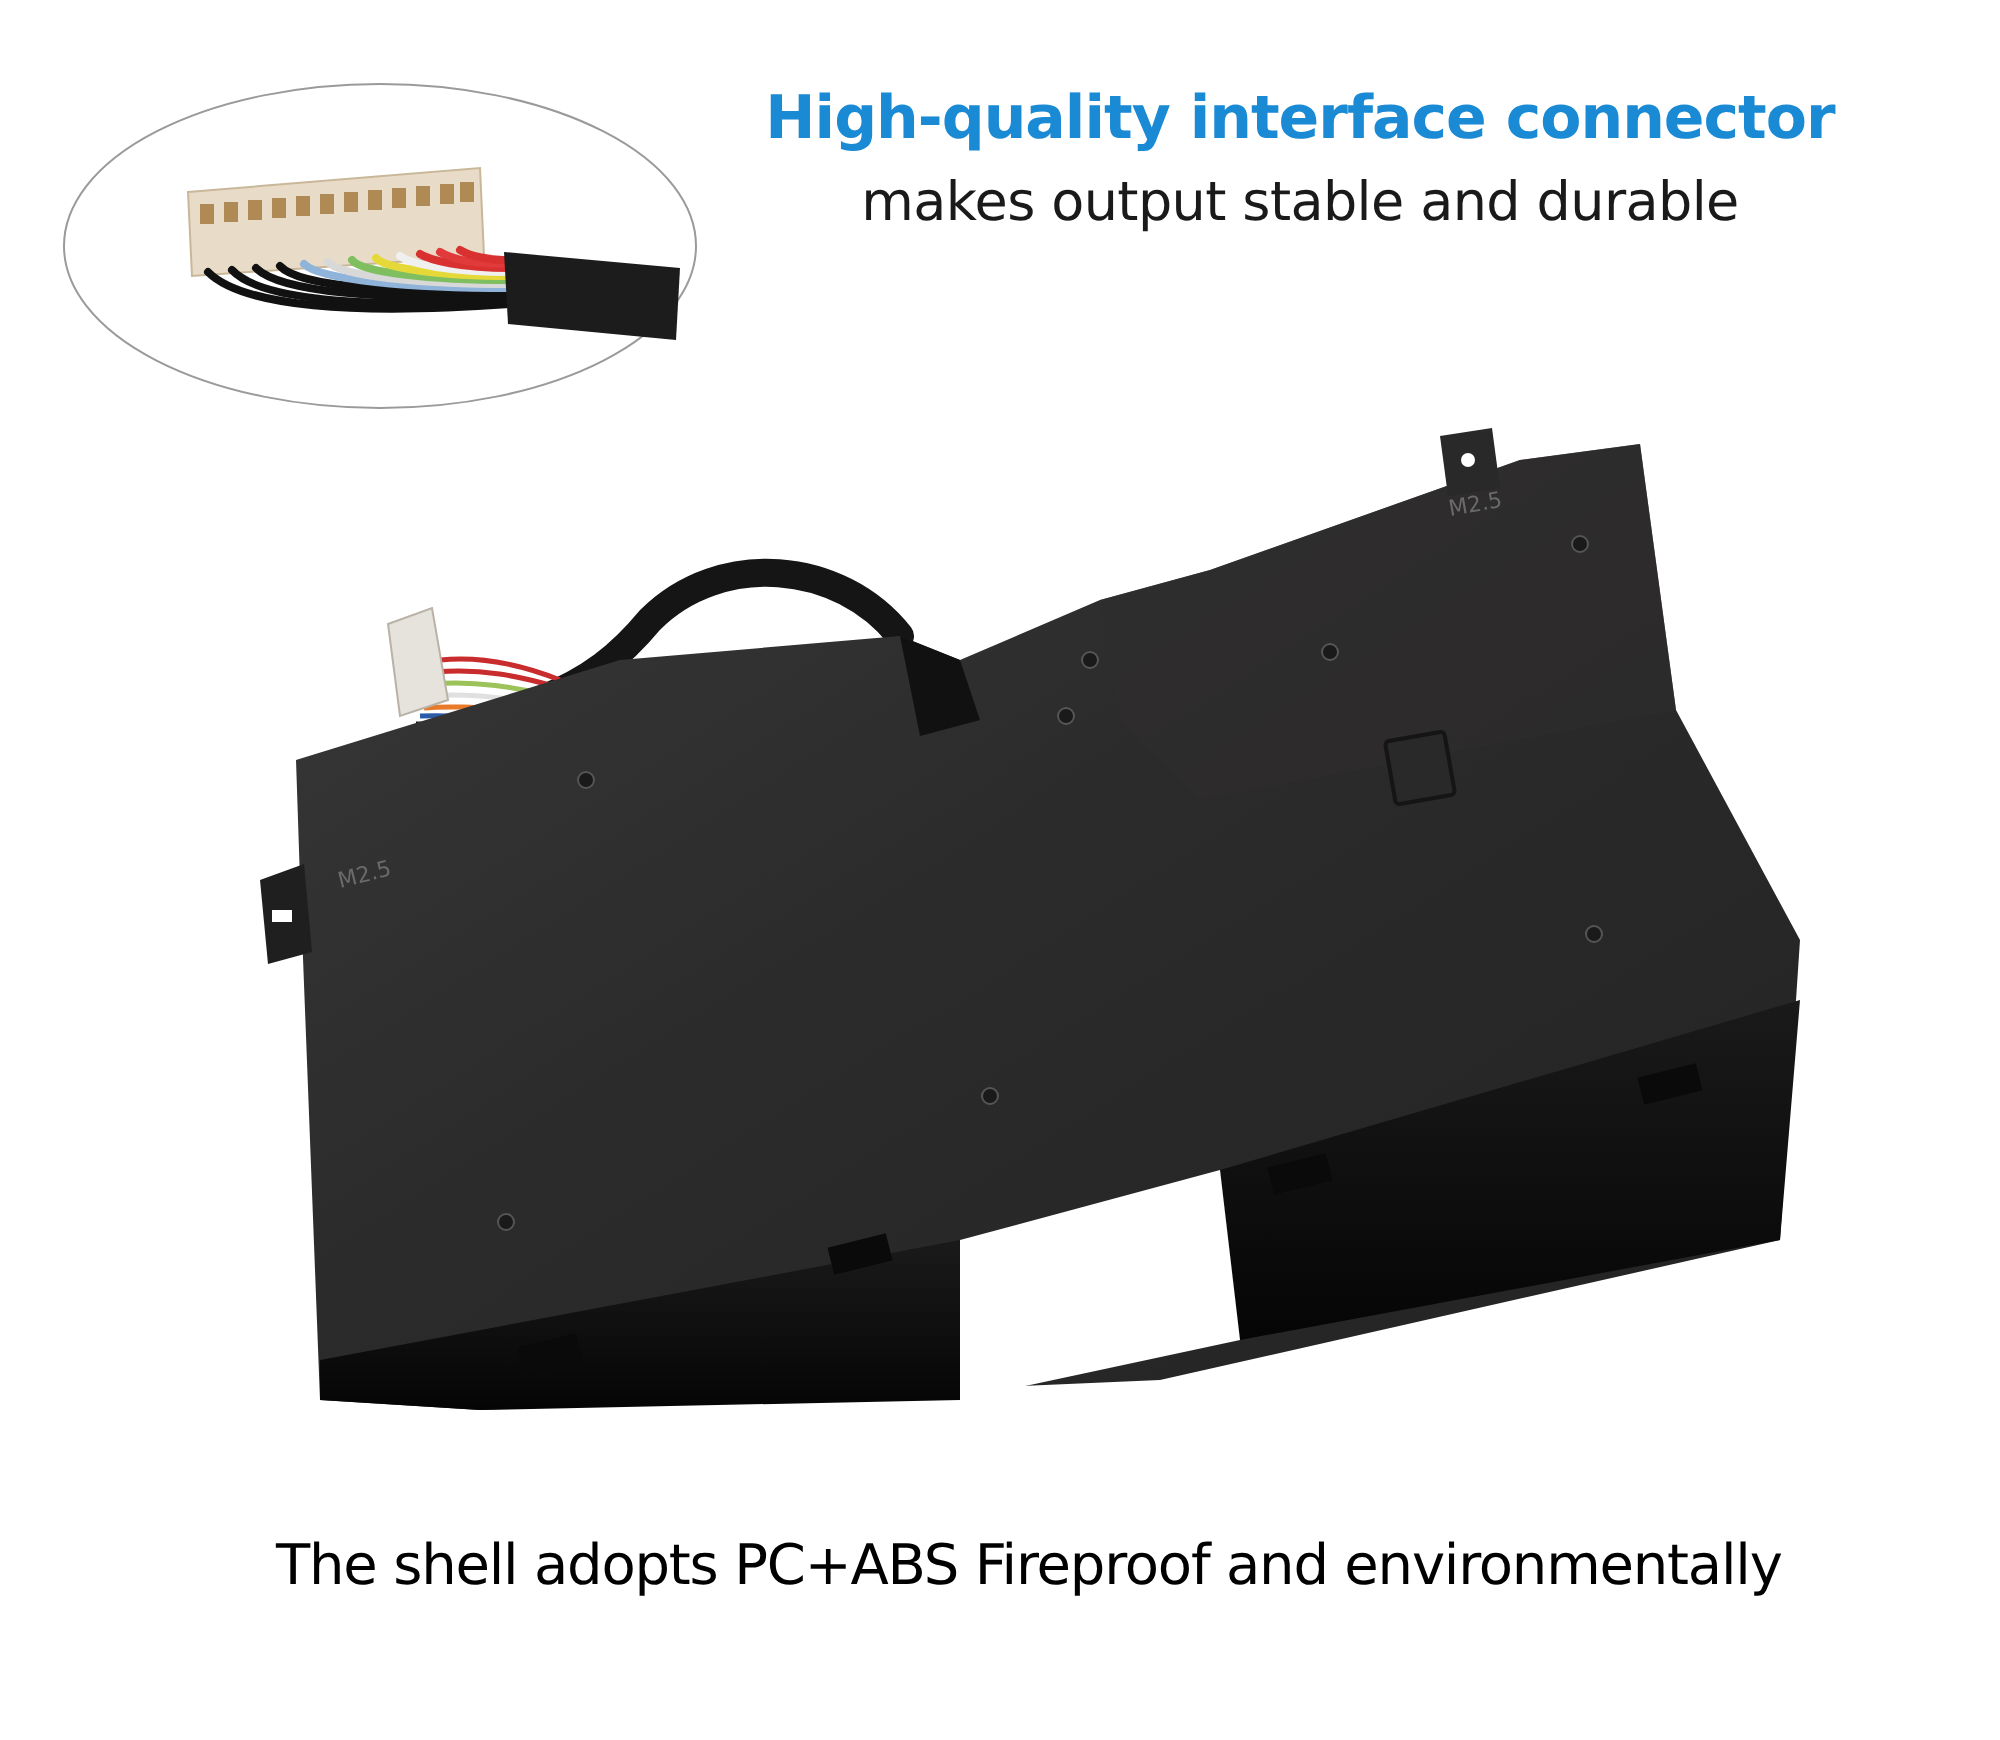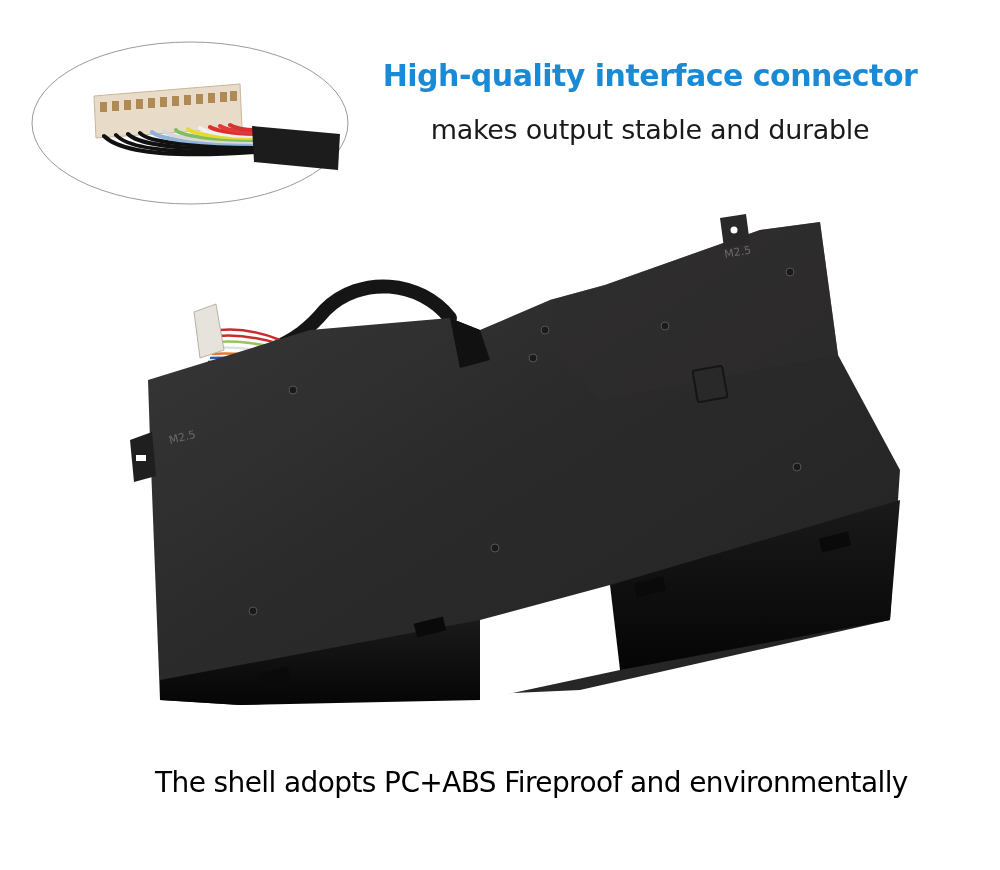--- a/index.html
+++ b/index.html
@@ -1,22 +1,22 @@
 <!DOCTYPE html>
 <html><head>
   <meta charset="utf-8">
   <style>
     html, body { margin: 0; padding: 0; background: #ffffff; }
     body { width: 1000px; height: 870px; position: relative; overflow: hidden; font-family: "Liberation Sans", sans-serif; }
     .inset-oval { position: absolute; left: 30px; top: 40px; width: 320px; height: 166px; }
-    .headline { position: absolute; left: 360px; top: 56px; width: 580px; text-align: center; }
+    .headline { position: absolute; left: 360px; top: 40px; width: 580px; text-align: center; }
     .headline-title { font-family: "DejaVu Sans", sans-serif; font-weight: bold; font-size: 30px; color: #1a8ad4; letter-spacing: -0.5px; line-height: 40px; }
-    .headline-sub { font-family: "DejaVu Sans", sans-serif; font-size: 27px; color: #1a1a1a; line-height: 40px; margin-top: 14px; letter-spacing: -0.3px; }
+    .headline-sub { font-family: "DejaVu Sans", sans-serif; font-size: 27px; color: #1a1a1a; line-height: 40px; margin-top: 2px; letter-spacing: -0.3px; }
     .battery { position: absolute; left: 120px; top: 200px; width: 820px; height: 510px; }
-    .caption { position: absolute; left: 155px; top: 764px; width: 840px; font-family: "DejaVu Sans", sans-serif; font-size: 28px; color: #000000; line-height: 38px; letter-spacing: -0.6px; }
+    .caption { position: absolute; left: 138px; top: 764px; width: 840px; font-family: "DejaVu Sans", sans-serif; font-size: 28px; color: #000000; line-height: 38px; letter-spacing: -0.6px; }
   </style>
 </head>
 <body>
 
 <div class="inset-oval">
   <svg width="320" height="166" viewBox="0 0 320 166">
     <ellipse cx="160" cy="83" rx="158" ry="81" fill="#ffffff" stroke="#9a9a9a" stroke-width="1"></ellipse>
 
     <polygon points="64,56 210,44 212,88 66,98" fill="#e8dcc8" stroke="#c9b79a" stroke-width="1"></polygon>
     <g fill="#b08a55">

